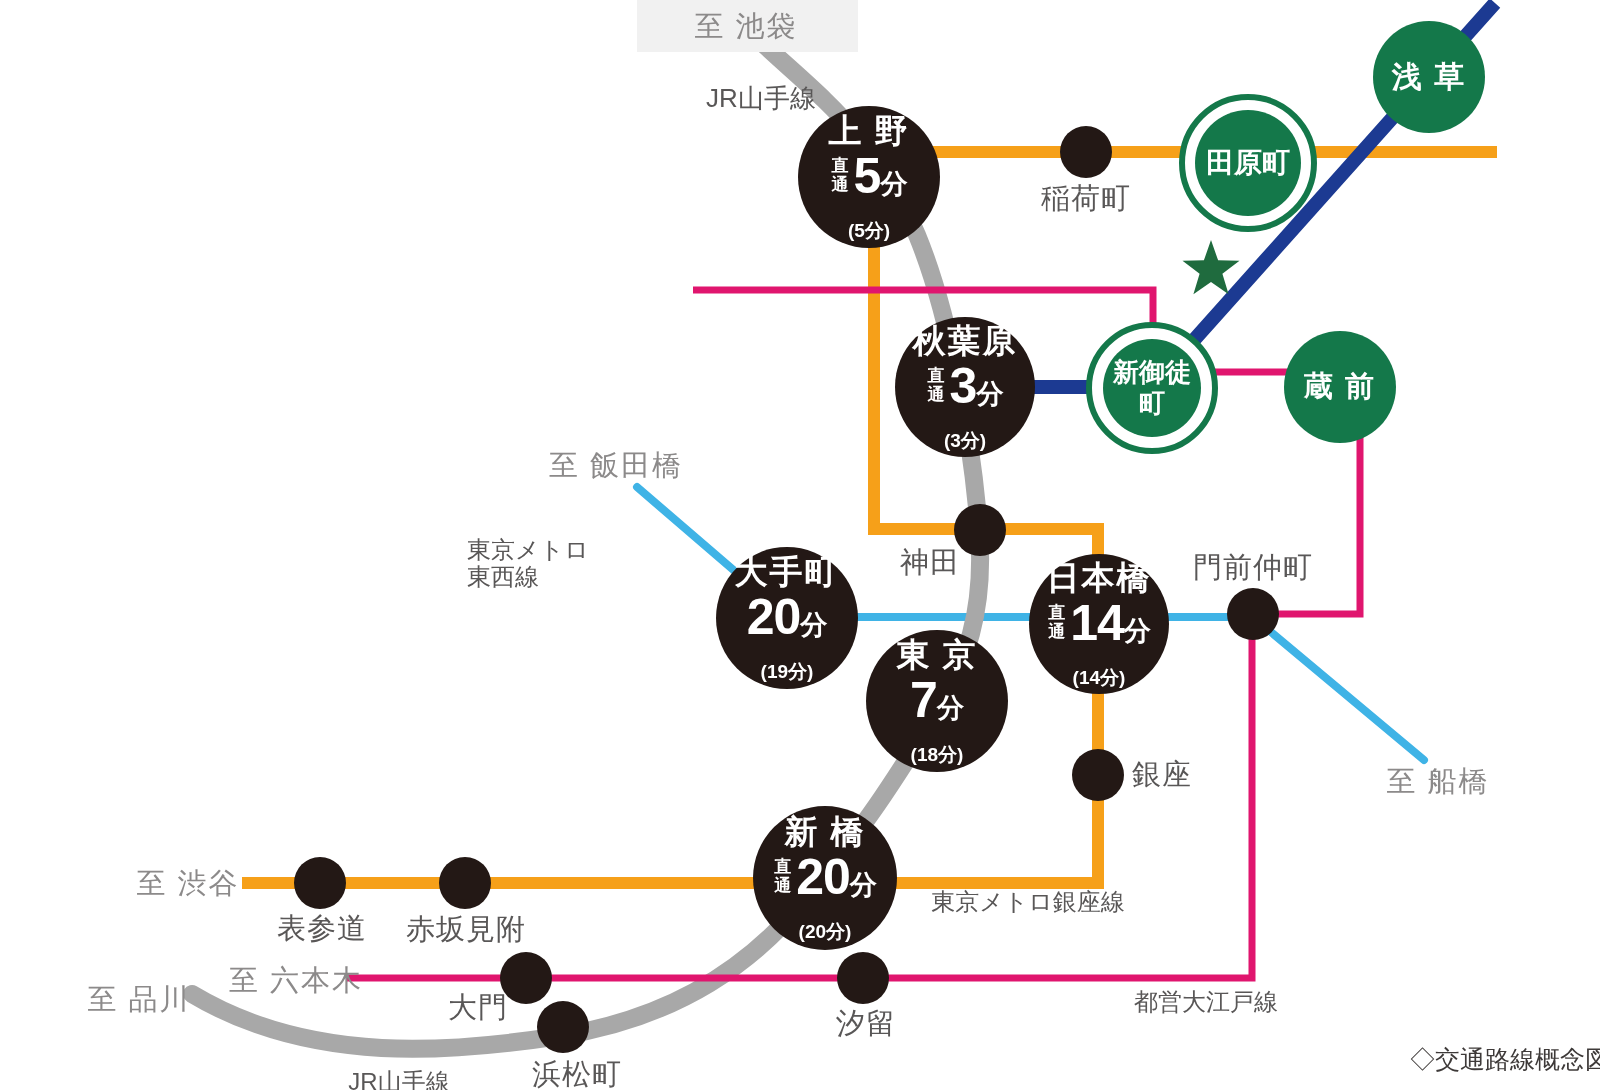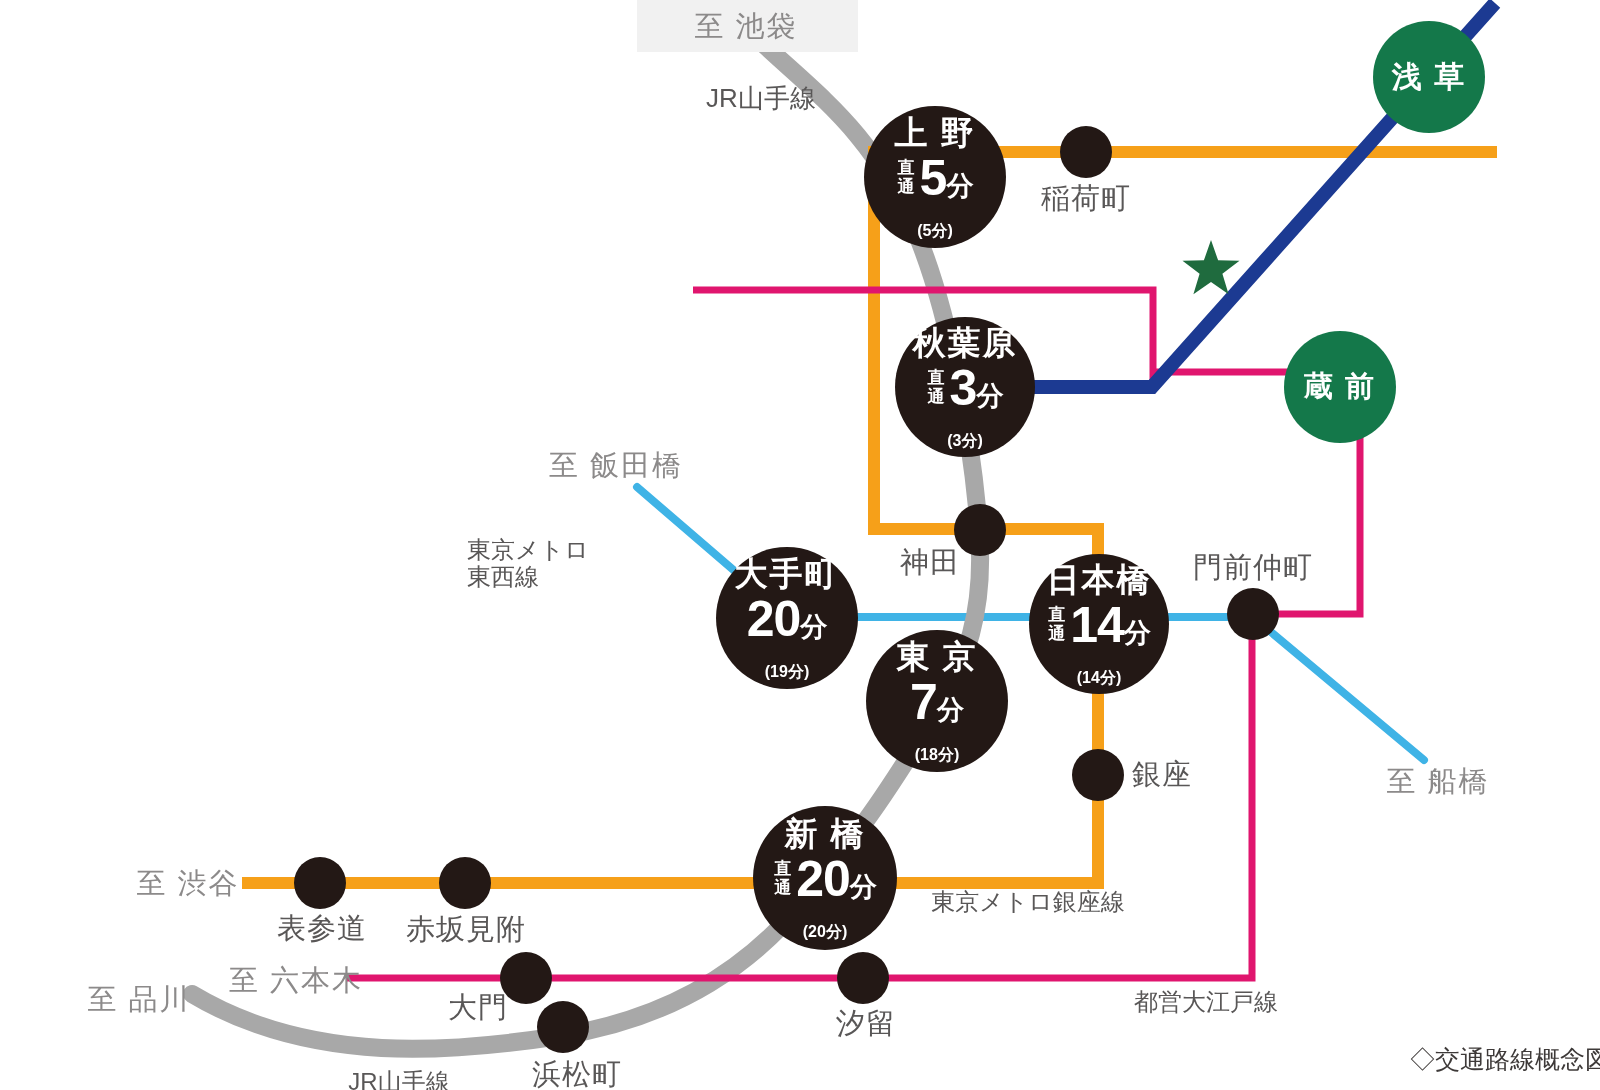--- a/index.html
+++ b/index.html
@@ -28,21 +28,21 @@
   .llc{transform:translate(-50%,-50%)}
   .big{position:absolute;border-radius:50%;background:var(--dark);color:#fff;
        display:flex;flex-direction:column;align-items:center;justify-content:center;
        text-align:center;line-height:1}
   .big .nm{font-size:33px;font-weight:bold;letter-spacing:2px}
   .big .row{display:flex;align-items:baseline;margin-top:4px}
   .big .direct{align-self:center;width:19px;font-size:17px;font-weight:bold;line-height:1.1;
        word-break:break-all;margin-right:4px;letter-spacing:0}
   .big .min{font-size:50px;font-weight:bold;letter-spacing:-1px}
   .big .unit{font-size:27px;font-weight:bold}
-  .big .paren{font-size:16px;font-weight:bold;margin-top:20px}
+  .big .paren{font-size:19px;font-weight:bold;margin-top:20px}
   .green{position:absolute;border-radius:50%;background:var(--green);color:#fff;
        display:flex;align-items:center;justify-content:center;font-weight:bold;
        letter-spacing:2px;text-align:center}
   .ringed{position:absolute;border-radius:50%;border:6px solid var(--green);background:#fff;
        box-sizing:border-box;display:flex;align-items:center;justify-content:center}
   .ringed .inner{border-radius:50%;background:var(--green);color:#fff;display:flex;
        align-items:center;justify-content:center;font-weight:bold;text-align:center}
   .wrap4{width:80px;word-break:break-all;line-height:1.2}
   .caption{position:absolute;transform:translate(-50%,-50%);color:var(--caption);
        font-size:25px;white-space:nowrap}
@@ -96,21 +96,21 @@
   <div class="lbl" style="left:1086px;top:199px">稲荷町</div>
   <div class="lbl" style="left:930px;top:563px">神田</div>
   <div class="lbl" style="left:1162px;top:775px">銀座</div>
   <div class="lbl" style="left:1253px;top:568px">門前仲町</div>
   <div class="lbl" style="left:322px;top:929px">表参道</div>
   <div class="lbl" style="left:466px;top:930px">赤坂見附</div>
   <div class="lbl" style="left:478px;top:1008px">大門</div>
   <div class="lbl" style="left:866px;top:1024px">汐留</div>
   <div class="lbl" style="left:577px;top:1075px">浜松町</div>
 
-  <div class="big" style="left:864px;top:106px;width:142px;height:142px">
+  <div class="big" style="left:798px;top:106px;width:142px;height:142px">
     <div class="nm">上 野</div>
     <div class="row">
       <span class="direct">直通</span>
       <span class="min">5</span>
       <span class="unit">分</span>
     </div>
     <div class="paren">(5分)</div>
   </div>
 
   <div class="big" style="left:895px;top:317px;width:140px;height:140px">
@@ -160,15 +160,25 @@
     </div>
     <div class="paren">(20分)</div>
   </div>
 
   <div class="green" style="left:1284px;top:331px;width:112px;height:112px;font-size:29px">
     <span>蔵 前</span>
   </div>
   <div class="green" style="left:1373px;top:21px;width:112px;height:112px;font-size:30px">
     <span>浅 草</span>
   </div>
+  <div class="ringed" style="left:1179px;top:94px;width:138px;height:138px">
+    <div class="inner" style="width:106px;height:106px;font-size:28px">
+      <span>田原町</span>
+    </div>
+  </div>
+  <div class="ringed" style="left:1086px;top:322px;width:132px;height:132px">
+    <div class="inner" style="width:98px;height:98px;font-size:26px">
+      <span class="wrap4">新御徒町</span>
+    </div>
+  </div>
 
   <div class="caption" style="left:1510px;top:1059px">◇交通路線概念図</div>
 </div>
 
 </body></html>

